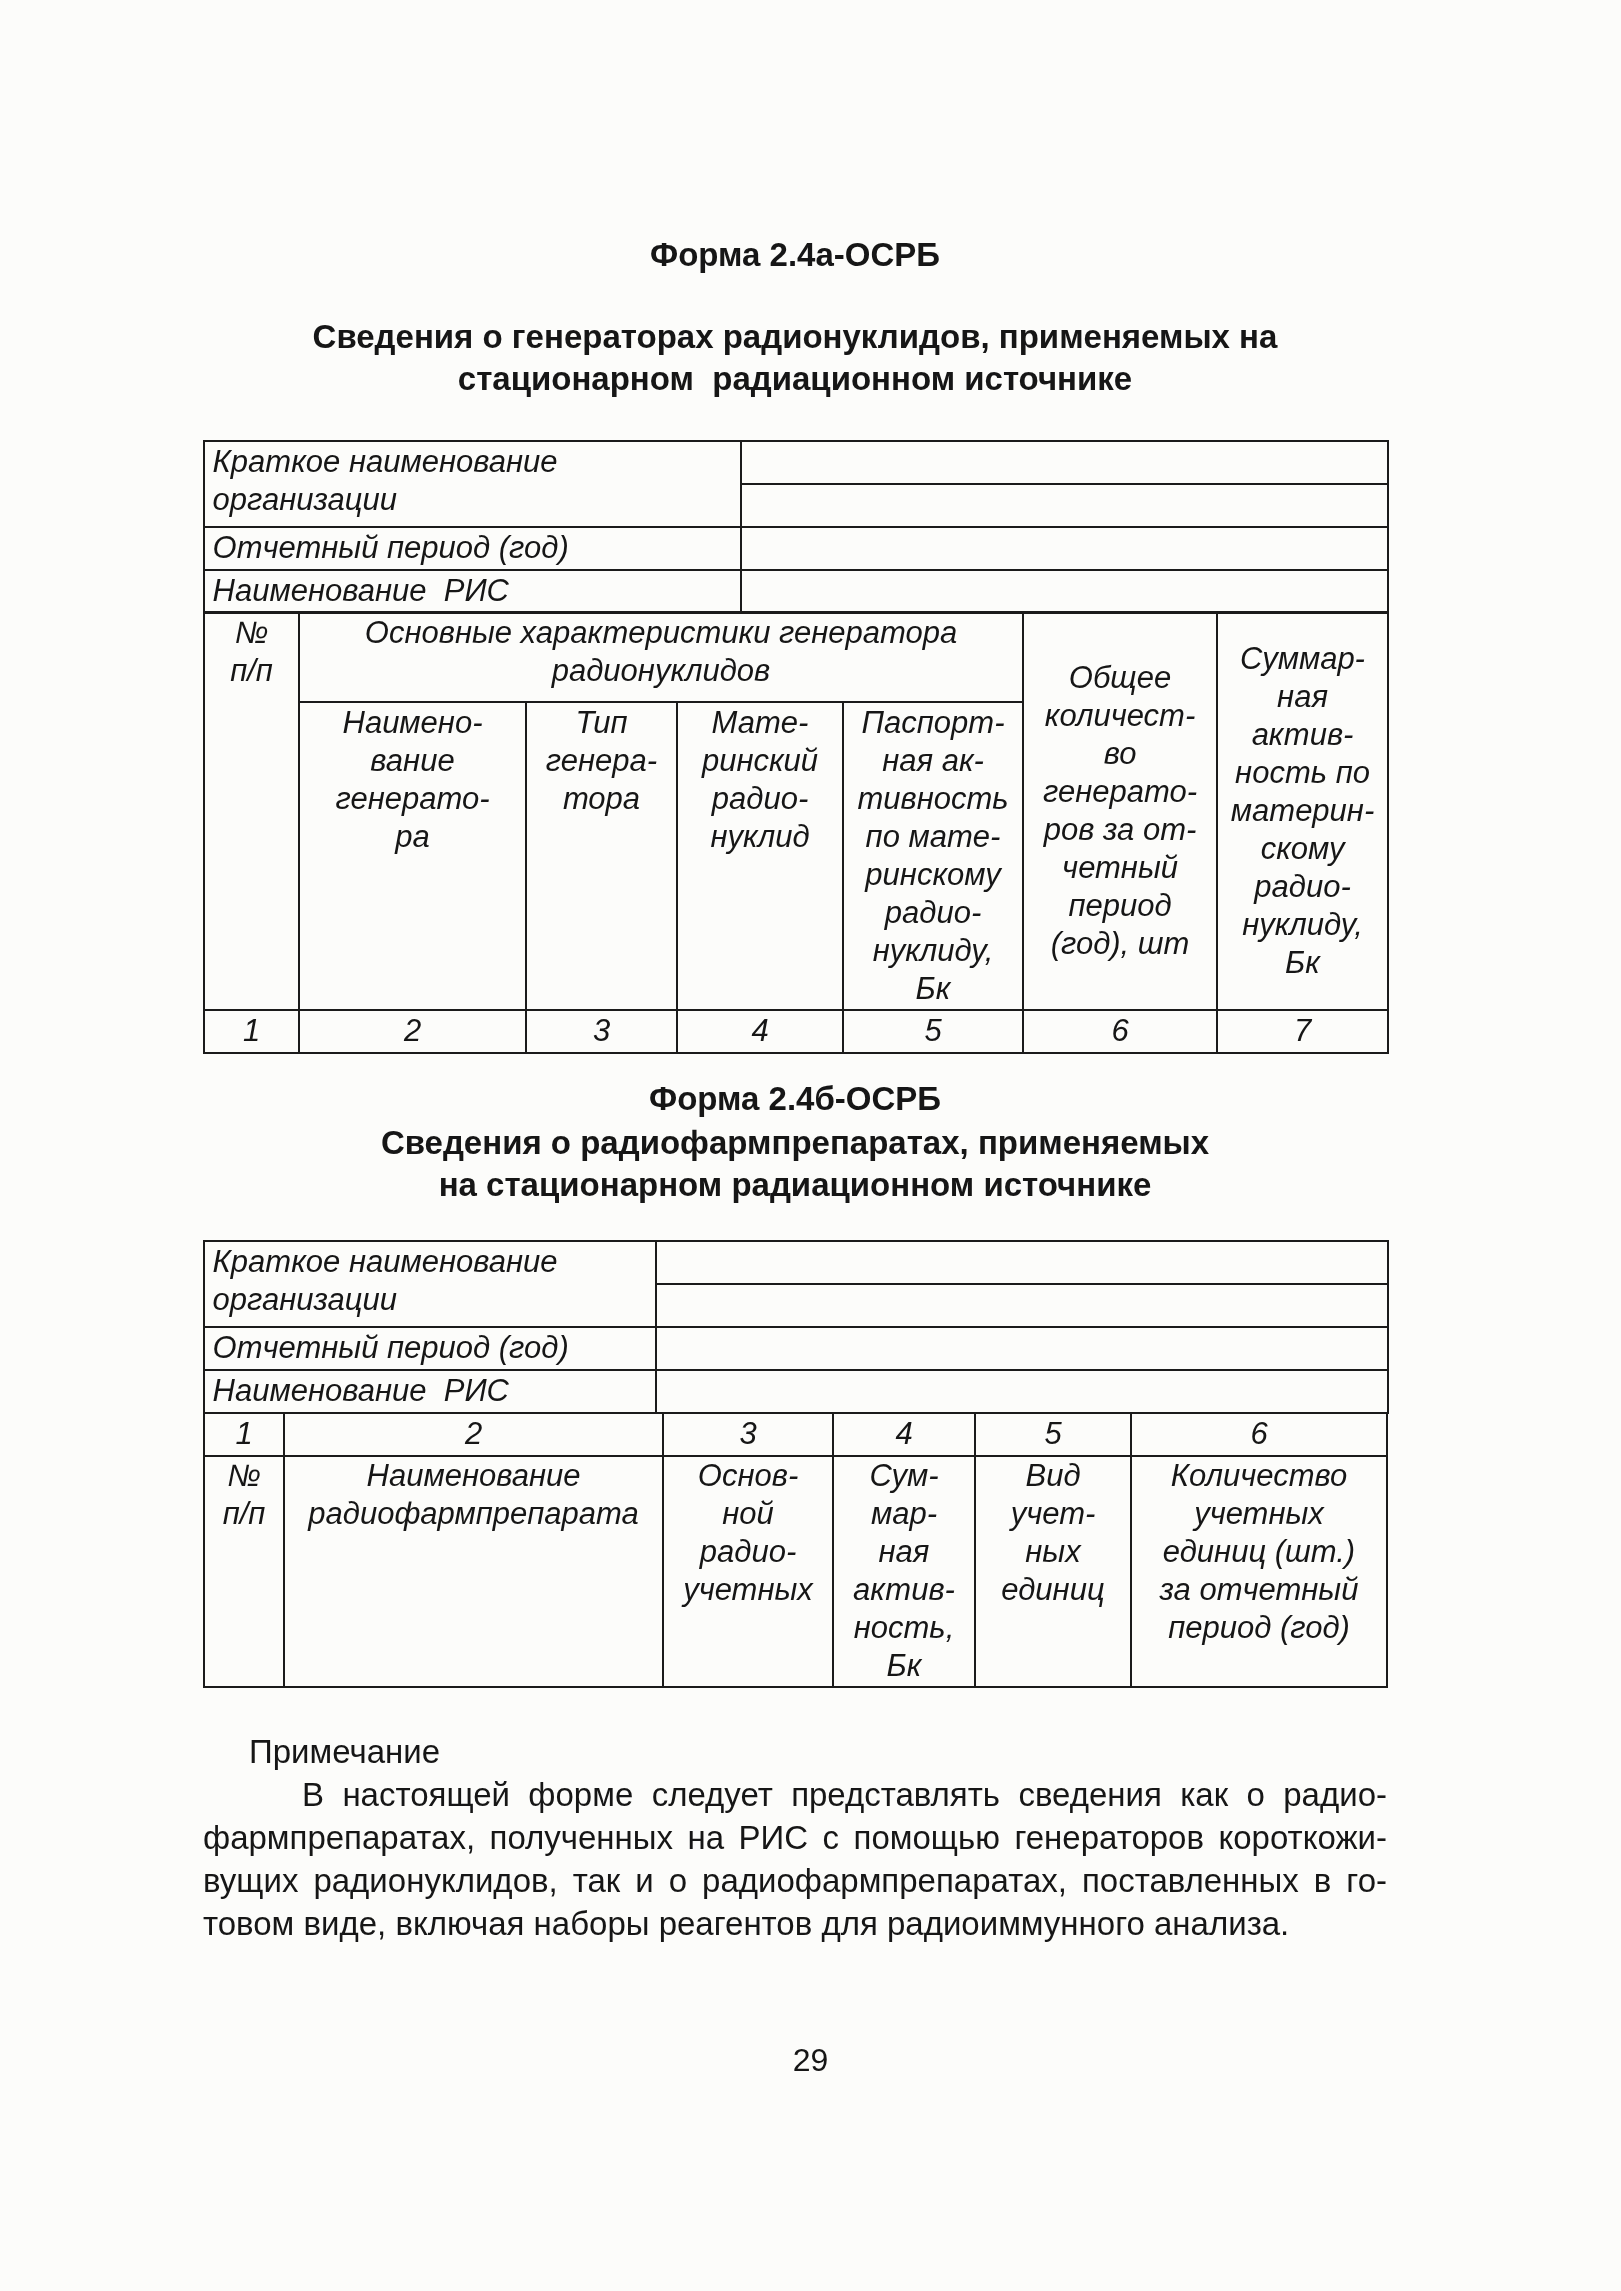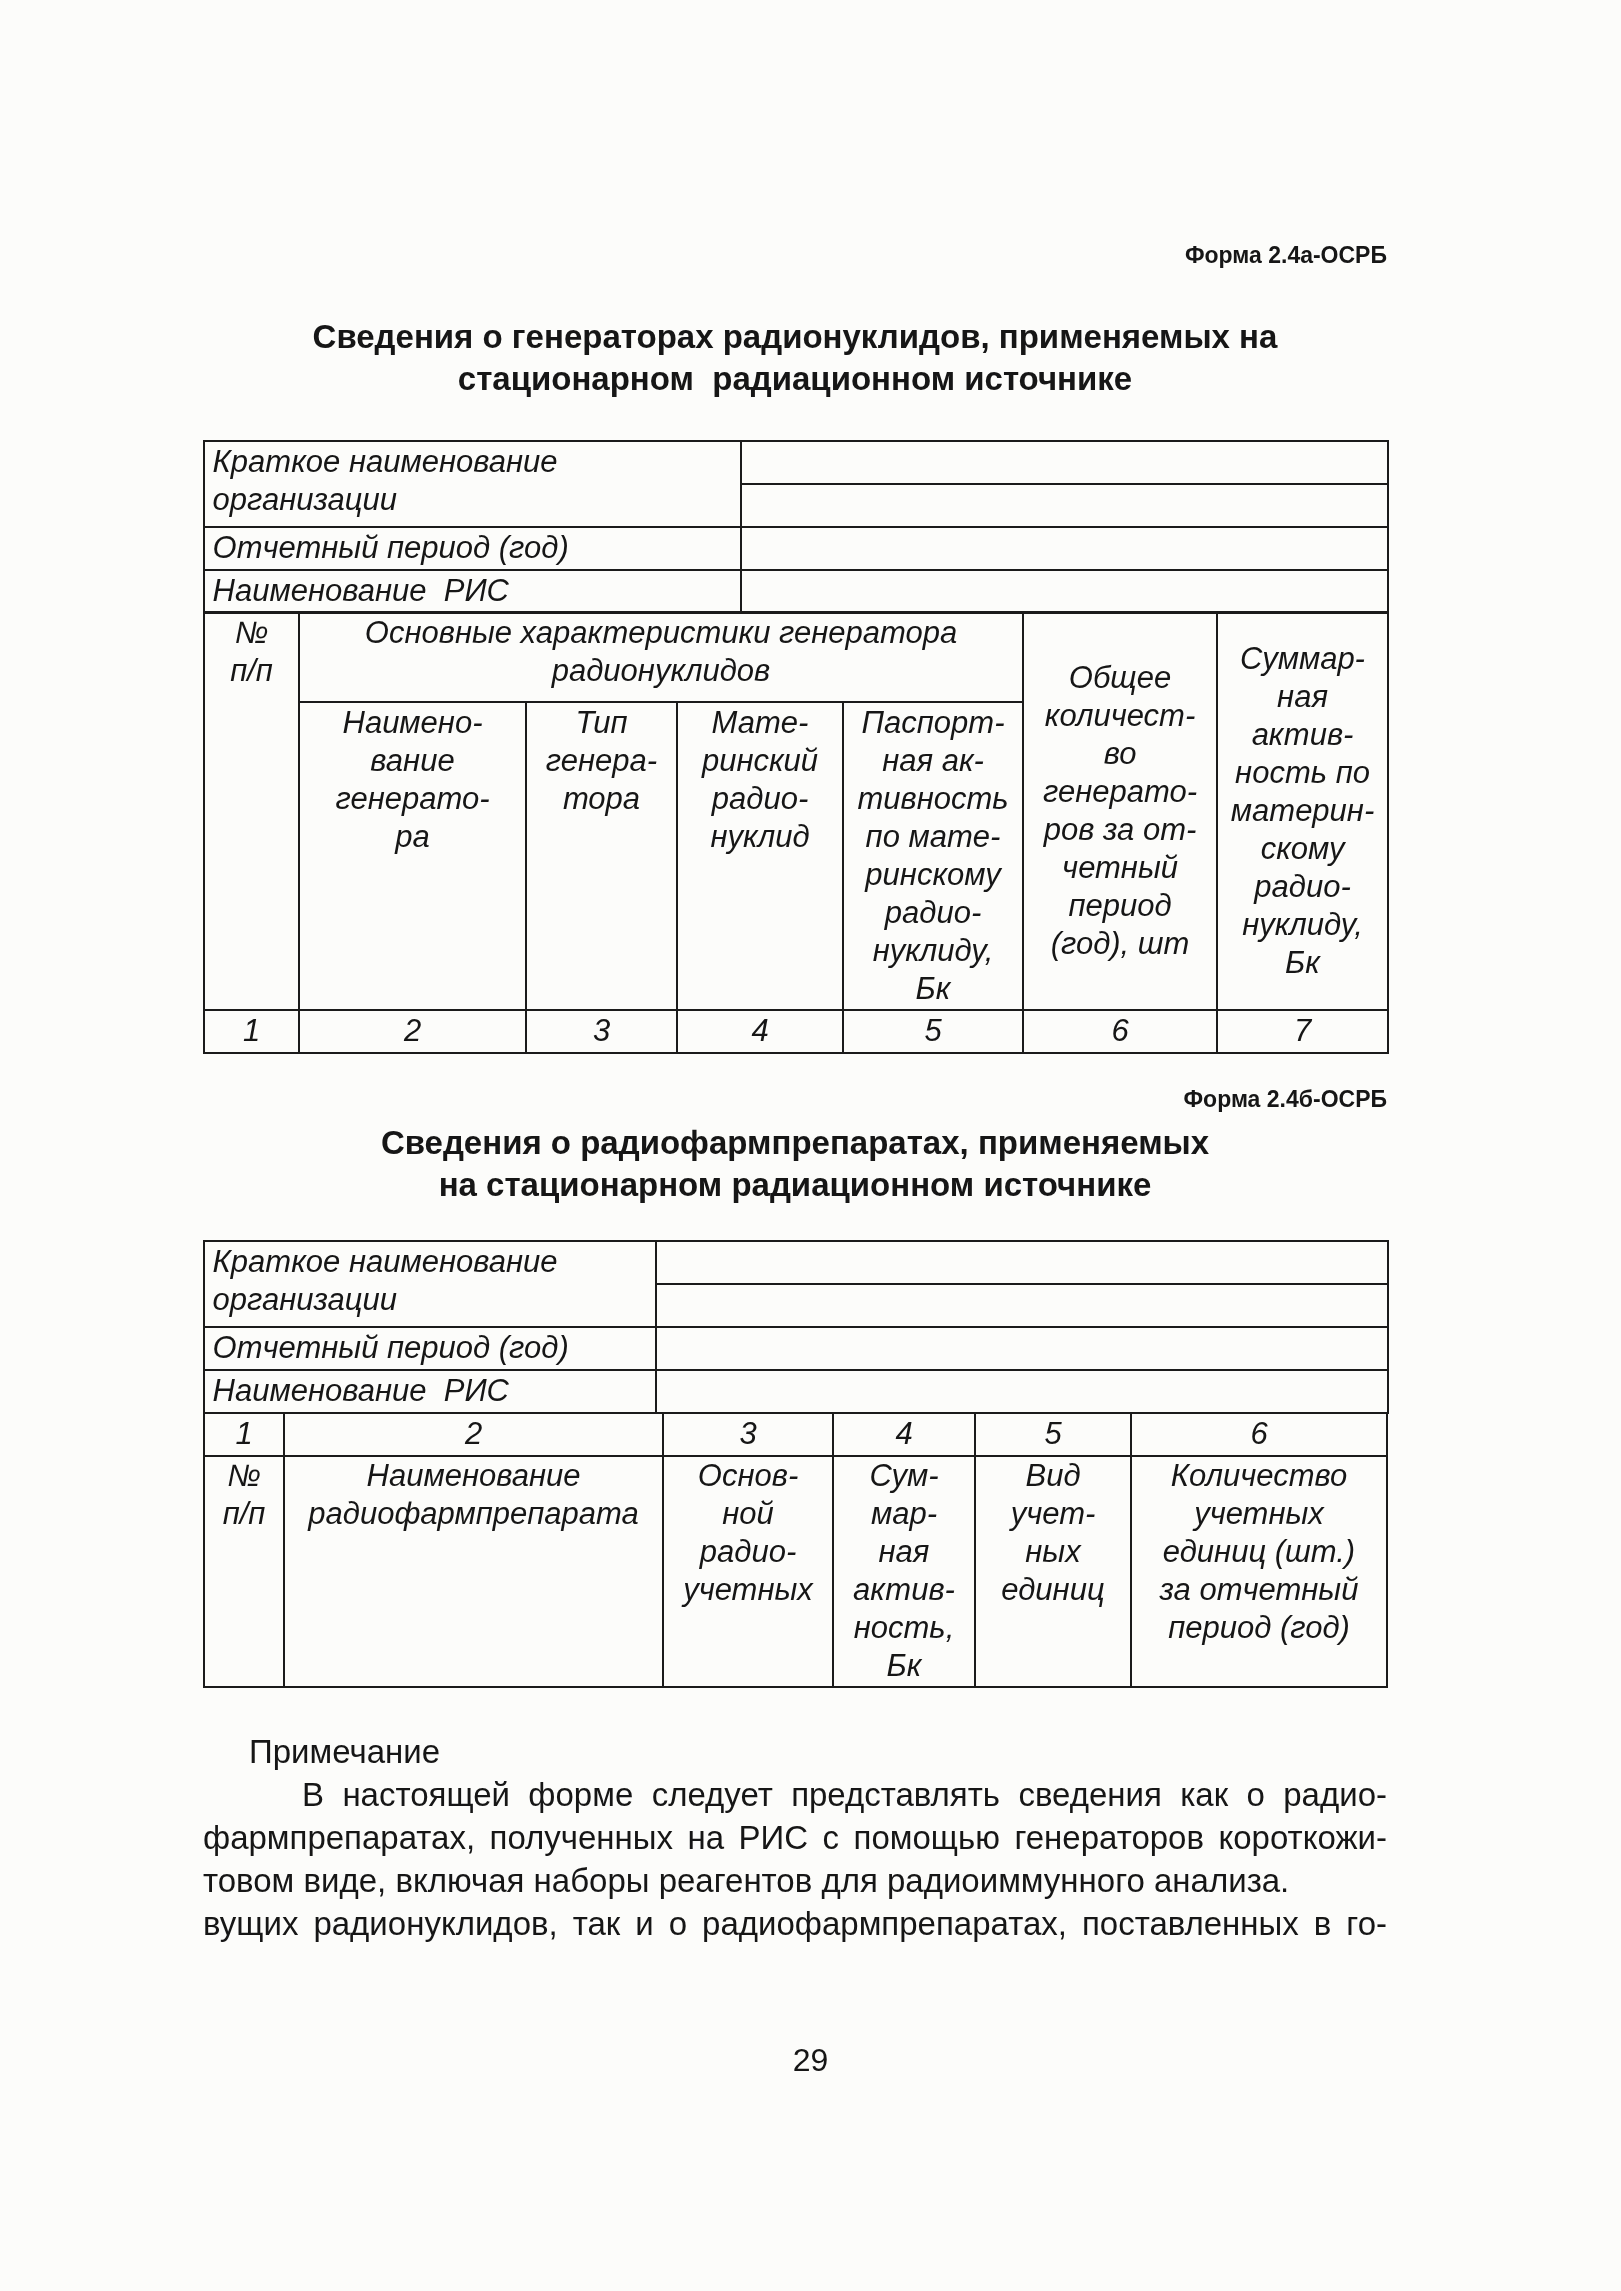--- a/index.html
+++ b/index.html
@@ -13,23 +13,23 @@
     color: #161616;
     overflow: hidden;
   }
   .content {
     position: absolute;
     left: 203px;
     top: 235px;
     width: 1184px;
   }
   .form-label {
-    text-align: right;
+    text-align: center;
     font-weight: bold;
-    font-size: 23px;
+    font-size: 33px;
     line-height: 40px;
   }
   .doc-title {
     text-align: center;
     font-weight: bold;
     font-size: 33px;
     line-height: 42px;
   }
   .doc-title .t-line { white-space: pre-wrap; }
   .mt-title-a { margin-top: 41px; }
@@ -272,21 +272,21 @@
 за отчетный
 период (год)</td>
         </tr>
       </tbody>
     </table>
 
     <div class="note-block">
       <div class="note-heading">Примечание</div>
       <div class="note-line first">В настоящей форме следует представлять сведения как о радио-</div>
       <div class="note-line">фармпрепаратах, полученных на РИС с помощью генераторов короткожи-</div>
+      <div class="note-line">вущих радионуклидов, так и о радиофармпрепаратах, поставленных в го-</div>
       <div class="note-line last">товом виде, включая наборы реагентов для радиоиммунного анализа.</div>
-      <div class="note-line">вущих радионуклидов, так и о радиофармпрепаратах, поставленных в го-</div>
     </div>
 
   </div>
 
   <div class="page-number">29</div>
 </div>
 
 
 </body></html>

